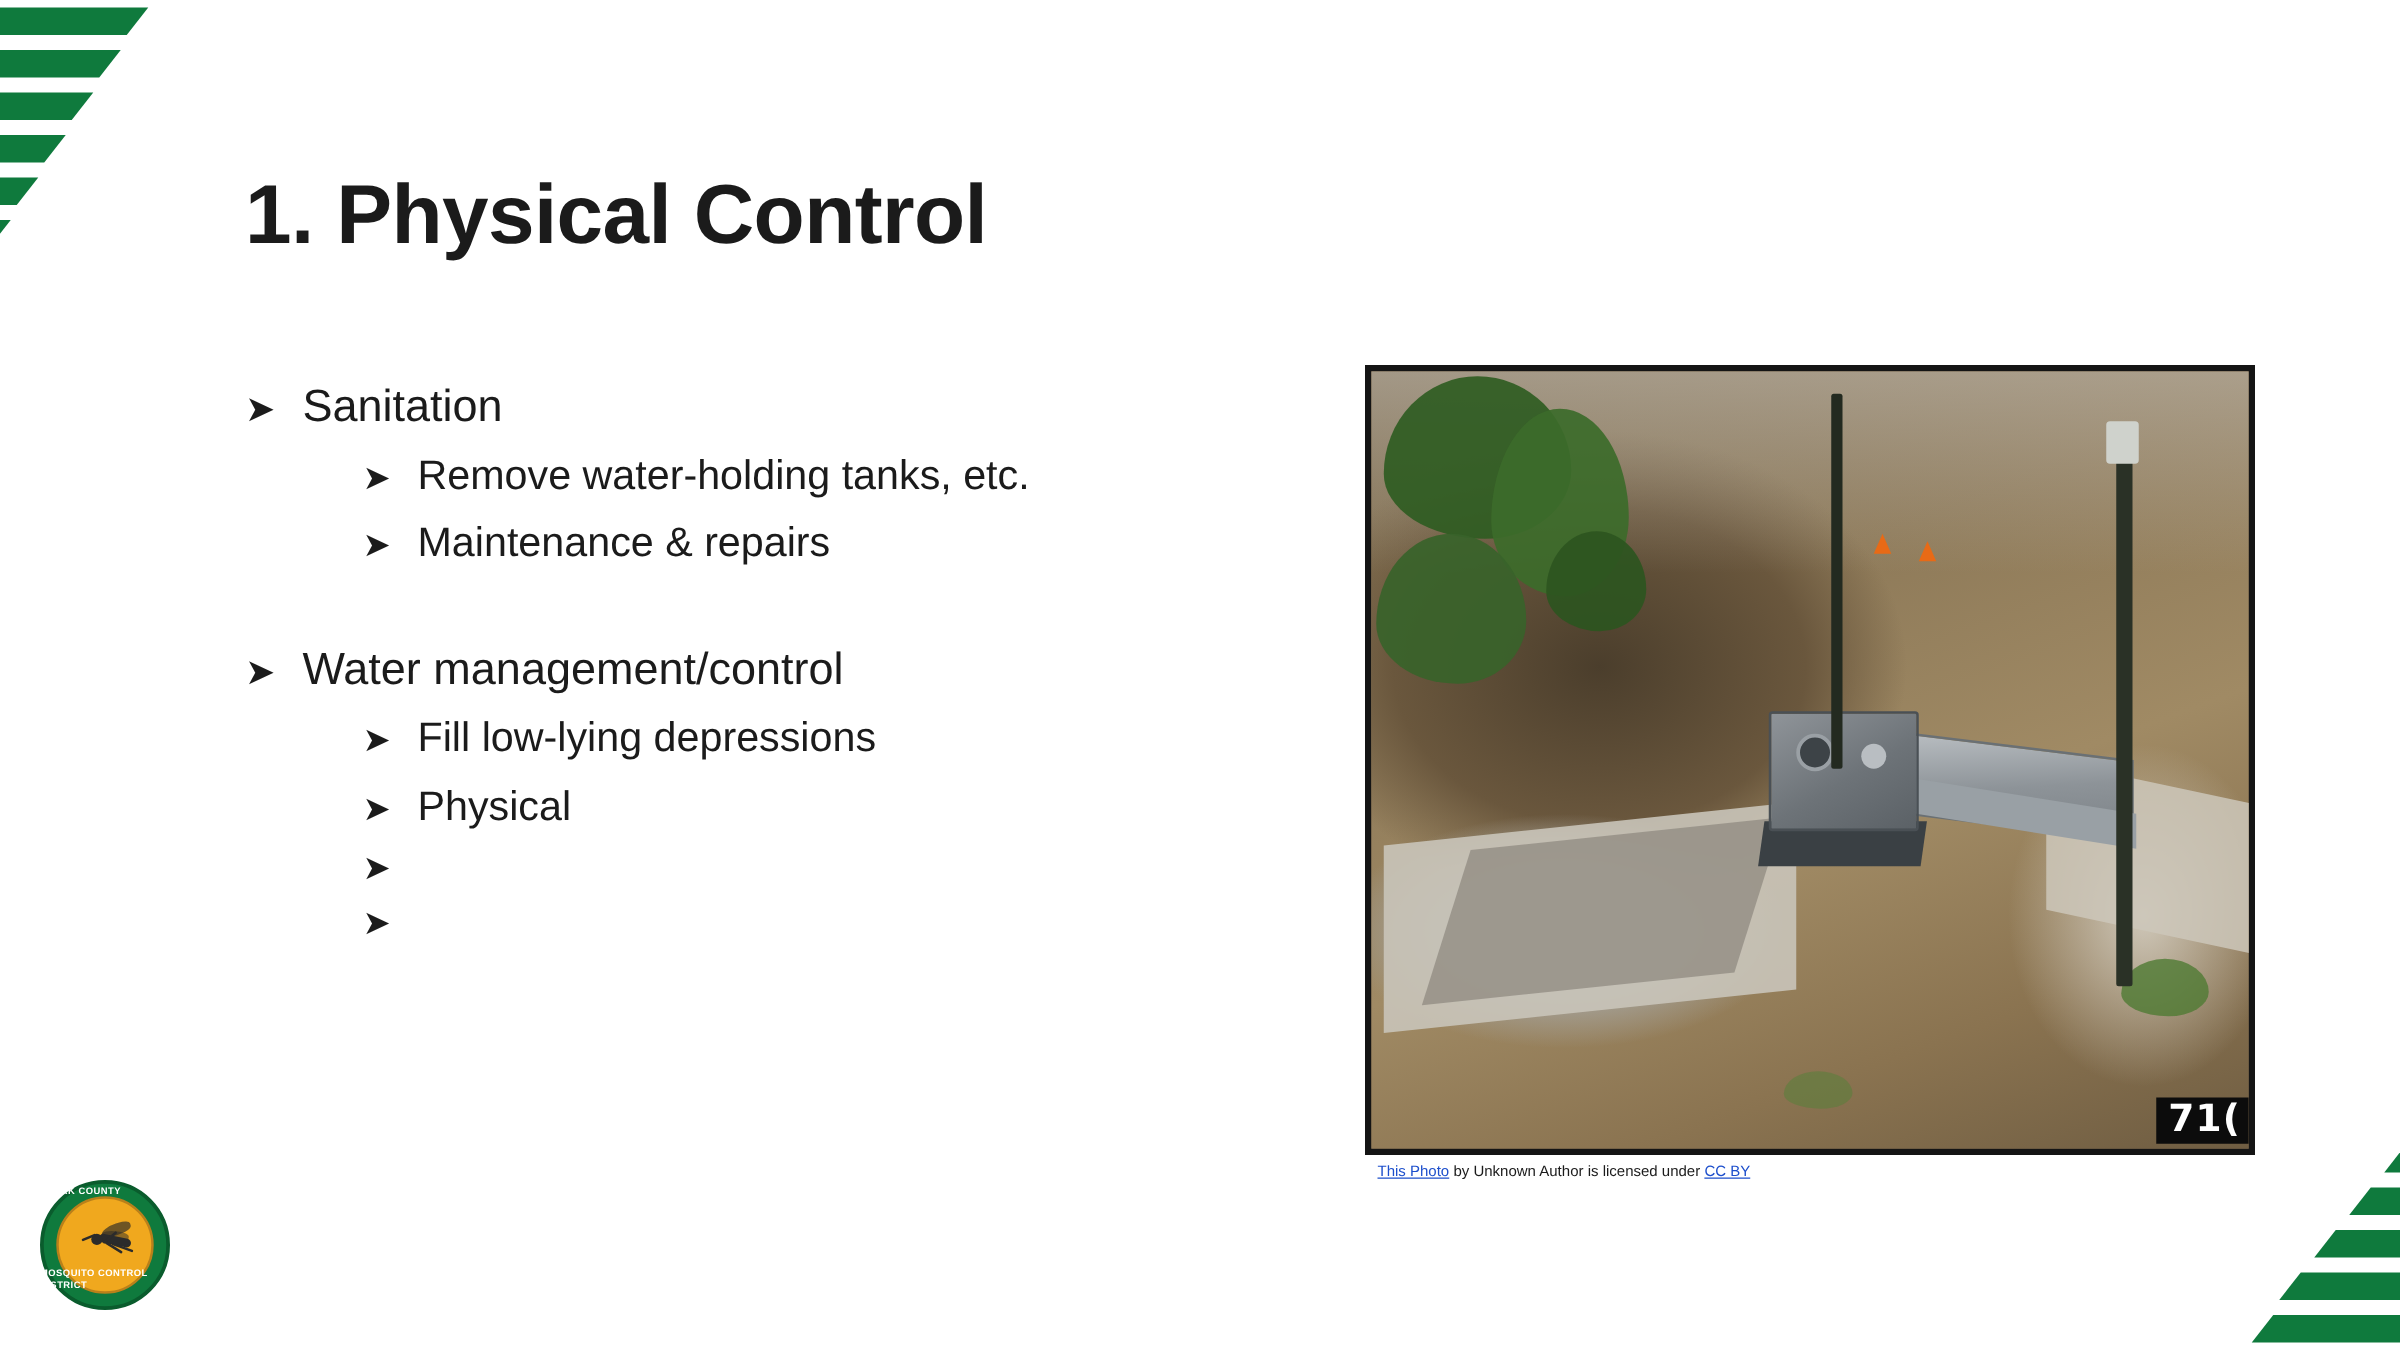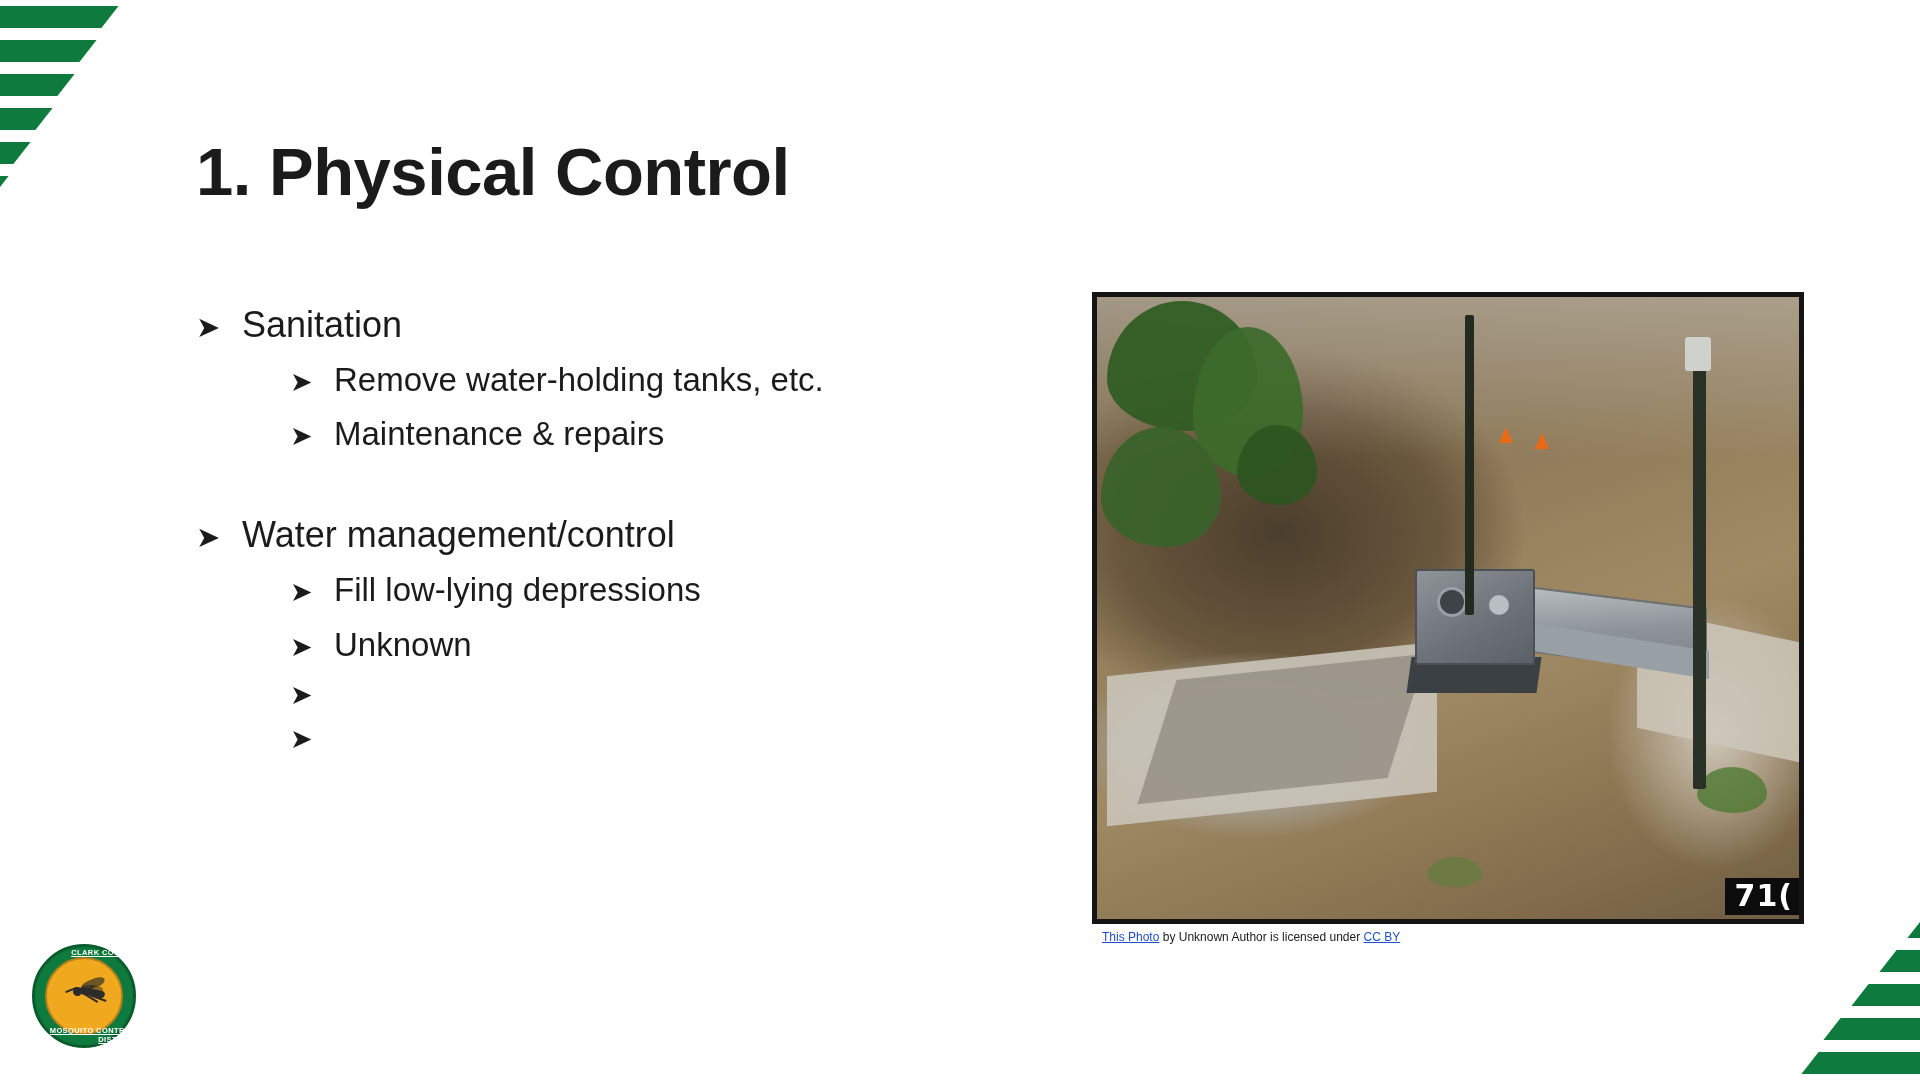--- a/index.html
+++ b/index.html
@@ -269,30 +269,29 @@
     position: absolute;
     inset: 13px;
     border-radius: 50%;
     background: #f0a81e;
     border: 2px solid #b9801a;
   }
   .logo-text-top,
   .logo-text-bottom {
     position: absolute;
     left: 0; right: 0;
-    text-align: right;
+    text-align: left;
     color: #ffffff;
     font-size: 7.5px;
     font-weight: 700;
     letter-spacing: .4px;
     font-family: "Liberation Sans", sans-serif;
-    text-decoration: underline;
   }
   .logo-text-top { top: 4px; }
-  .logo-text-bottom { bottom: 4px; }
+  .logo-text-bottom { bottom: 16px; }
   .mosquito {
     position: absolute;
     left: 50%; top: 50%;
     transform: translate(-50%, -50%);
     width: 54px; height: 42px;
   }
   .mq-body {
     position: absolute;
     left: 22px; top: 14px;
     width: 26px; height: 7px;
@@ -380,21 +379,21 @@
       <span>Water management/control</span>
     </div>
 
     <div class="bullet lvl2">
       <span class="marker">➤</span>
       <span>Fill low-lying depressions</span>
     </div>
 
     <div class="bullet lvl2">
       <span class="marker">➤</span>
-      <span>Unknown</span>
+      <span>Physical</span>
     </div>
 
     <div class="bullet lvl2">
       <span class="marker">➤</span>
     </div>
 
     <div class="bullet lvl2">
       <span class="marker">➤</span>
     </div>
 

